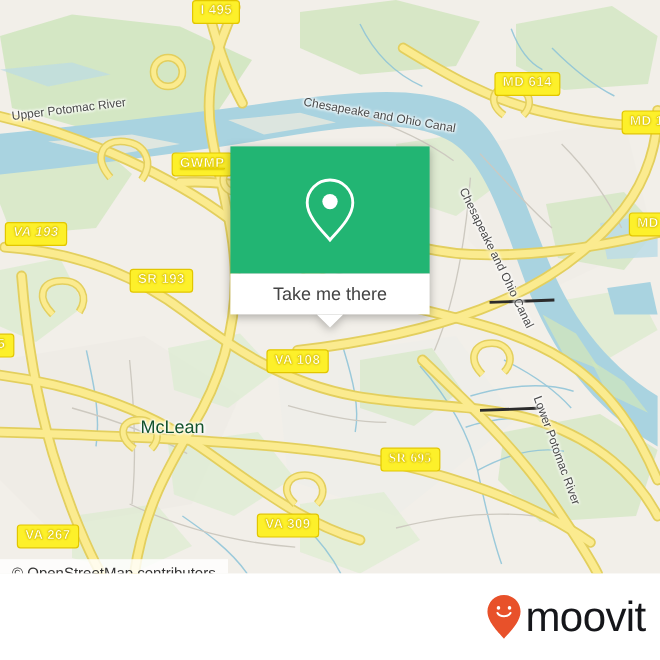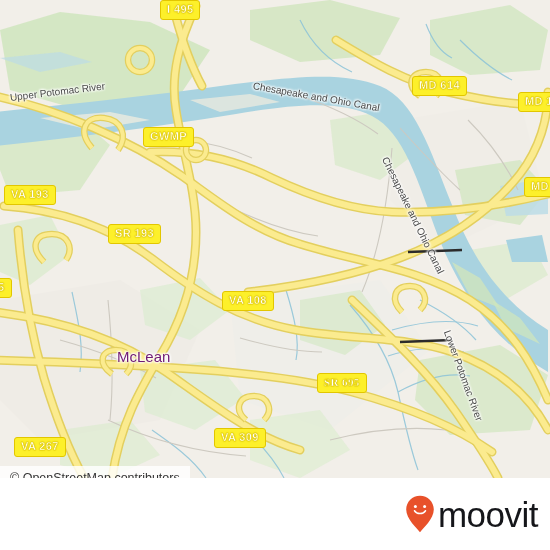--- a/index.html
+++ b/index.html
@@ -33,21 +33,21 @@
     line-height: 1;
     padding: 3px 6px 4px 6px;
     white-space: nowrap;
     text-shadow: 0 0 2px #c9ad00, 0 0 1px #c9ad00;
     -webkit-text-stroke: 0.4px #e8d400;
   }
 
   
   .place-label {
     position: absolute;
-    color: #701a75;
+    color: #14532d;
     font-size: 15px;
     white-space: nowrap;
     text-shadow: 1px 1px 2px #ffffff, -1px -1px 2px #ffffff,
                  1px -1px 2px #ffffff, -1px 1px 2px #ffffff;
   }
   .water-label {
     position: absolute;
     color: #4a4a4a;
     font-size: 10px;
     white-space: nowrap;
@@ -260,39 +260,51 @@
         </g>
 
         <g stroke="#2b2b2b" stroke-width="2.4" fill="none">
           <path d="M408 252 L462 250"></path>
           <path d="M400 342 L452 340"></path>
         </g>
       </g>
     </svg>
 
     <div class="shield" style="left:160px; top:0px;">I 495</div>
-    <div class="shield" style="left:412px; top:76px;">MD 614</div>
+    <div class="shield" style="left:412px; top:60px;">MD 614</div>
     <div class="shield" style="left:518px; top:92px;">MD 1</div>
-    <div class="shield" style="left:143px; top:127px;">GWMP</div>
-    <div class="shield" style="left:4px;   top:185px;">VA 193</div>
+    <div class="shield" style="left:143px; top:127px;text-decoration:underline;">GWMP</div>
+    <div class="shield" style="left:4px;   top:185px;font-style:italic;">VA 193</div>
     <div class="shield" style="left:524px; top:177px;">MD</div>
     <div class="shield" style="left:108px; top:224px;">SR 193</div>
     <div class="shield" style="left:-9px;  top:278px;">5</div>
     <div class="shield" style="left:222px; top:291px;">VA 108</div>
     <div class="shield" style="left:317px; top:373px;font-family:Liberation Serif, serif;">SR 695</div>
     <div class="shield" style="left:214px; top:428px;">VA 309</div>
     <div class="shield" style="left:14px;  top:437px;">VA 267</div>
 
     <div class="place-label" style="left:117px; top:348px;">McLean</div>
 
     <div class="water-label" style="left:10px;  top:92px;  transform: rotate(-7deg);">Upper Potomac River</div>
     <div class="water-label" style="left:253px; top:80px;  transform: rotate(10deg);">Chesapeake and Ohio Canal</div>
     <div class="water-label" style="left:385px; top:152px; transform: rotate(64deg);">Chesapeake and Ohio Canal</div>
     <div class="water-label" style="left:447px; top:325px; transform: rotate(70deg);">Lower Potomac River</div>
 
+    <div class="popup">
+      <div class="popup-head">
+        <svg class="popup-pin" viewBox="0 0 46 56">
+          <path d="M23 3 C 12.5 3, 4 11.5, 4 22 C 4 34, 17 46, 23 53 C 29 46, 42 34, 42 22 C 42 11.5, 33.5 3, 23 3 Z" fill="none" stroke="#ffffff" stroke-width="2.4"></path>
+          <circle cx="23" cy="21" r="6.4" fill="#ffffff"></circle>
+        </svg>
+      </div>
+      <div class="popup-body">
+        <span class="popup-label">Take me there</span>
+      </div>
+      <div class="popup-tail"></div>
+    </div>
 
     <div class="attrib">
       <span>© OpenStreetMap contributors</span>
     </div>
   </div>
 
   <div class="footer">
 
     <div class="brand">
       <svg class="brand-pin" viewBox="0 0 30 38">

